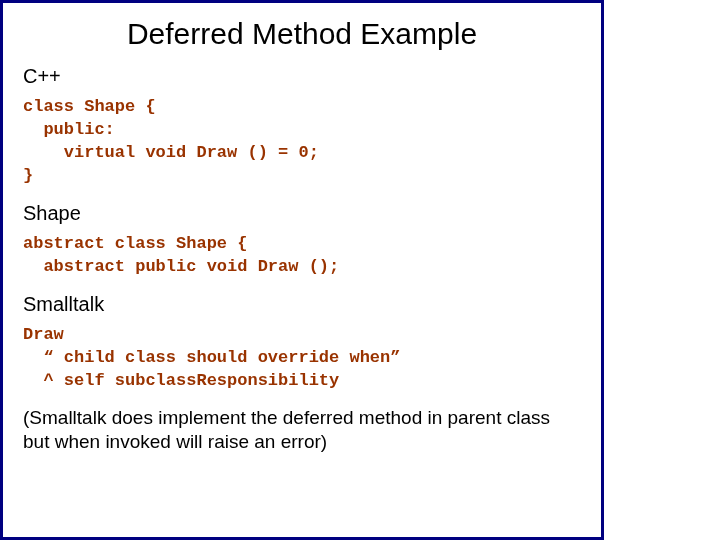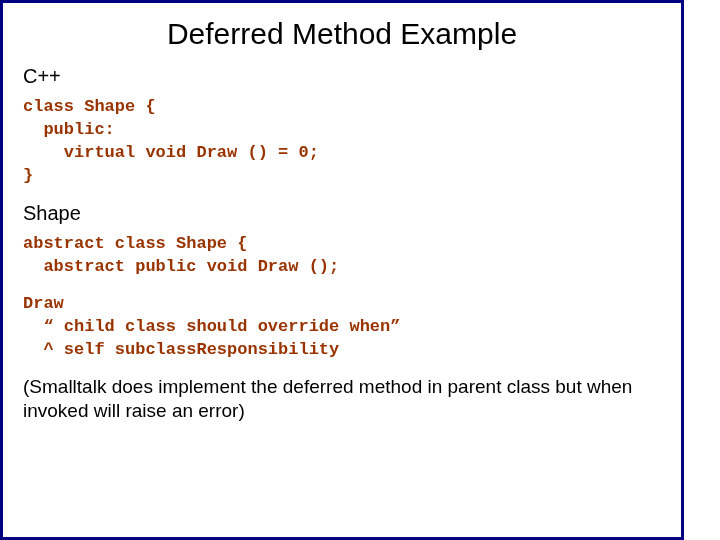--- a/index.html
+++ b/index.html
@@ -6,21 +6,21 @@
     margin: 0;
     padding: 0;
     background: #fff;
     width: 720px;
     height: 540px;
     overflow: hidden;
     font-family: Arial, Helvetica, sans-serif;
   }
   .slide {
     box-sizing: border-box;
-    width: 684px;
+    width: 604px;
     height: 540px;
     border: 3px solid #000080;
     padding: 8px 20px 10px 20px;
     position: relative;
   }
   .title {
     text-align: center;
     font-size: 30px;
     font-weight: 400;
     color: #000;
@@ -59,19 +59,20 @@
   <div class="lang-label">C++</div>
   <div class="code">class Shape {
   public:
     virtual void Draw () = 0;
 }</div>
 
   <div class="lang-label">Shape</div>
   <div class="code">abstract class Shape {
   abstract public void Draw ();</div>
 
+  <div class="lang-label">Smalltalk</div>
   <div class="code">Draw
   “ child class should override when”
   ^ self subclassResponsibility</div>
 
   <div class="note">(Smalltalk does implement the deferred method in parent class but when invoked will raise an error)</div>
 
 </div>
 
 </body></html>

